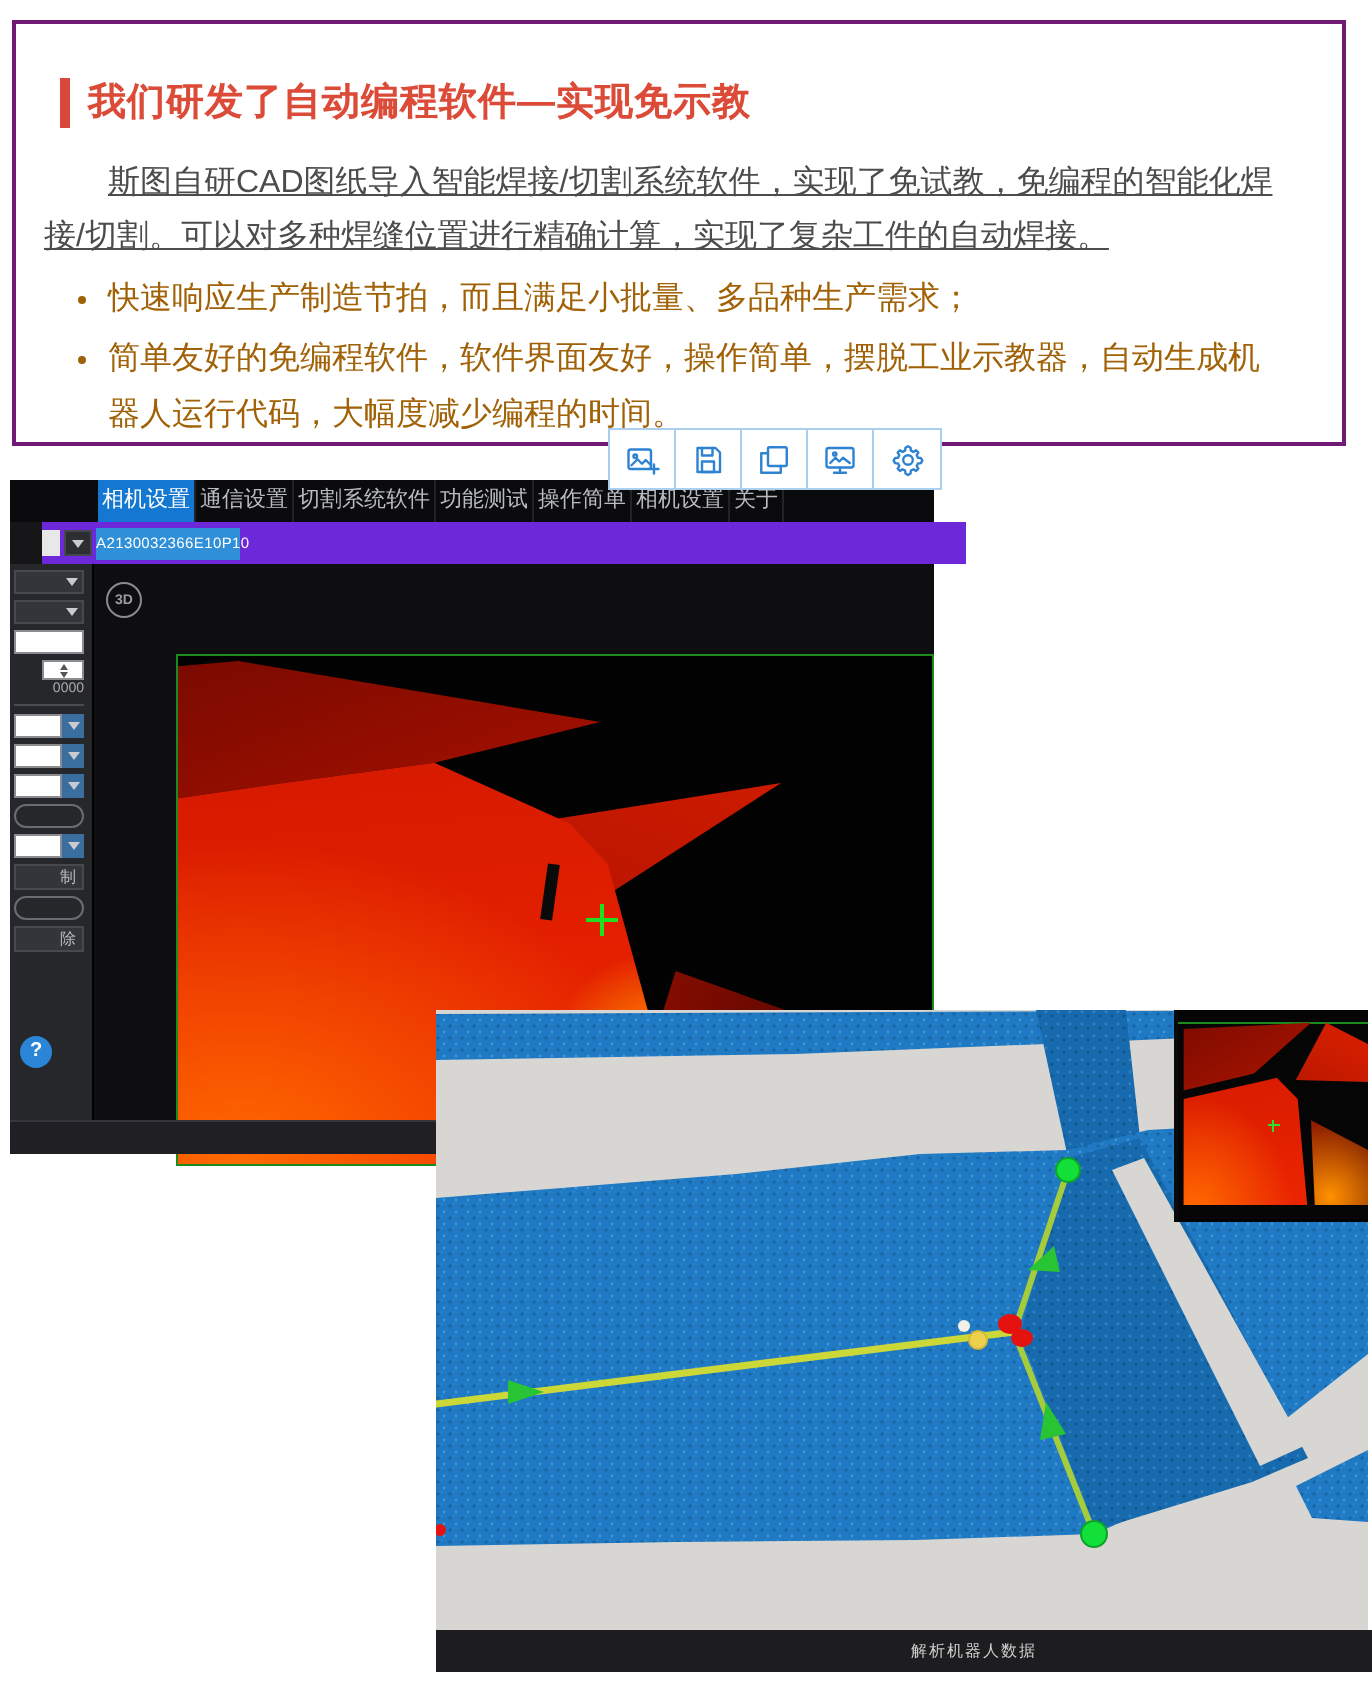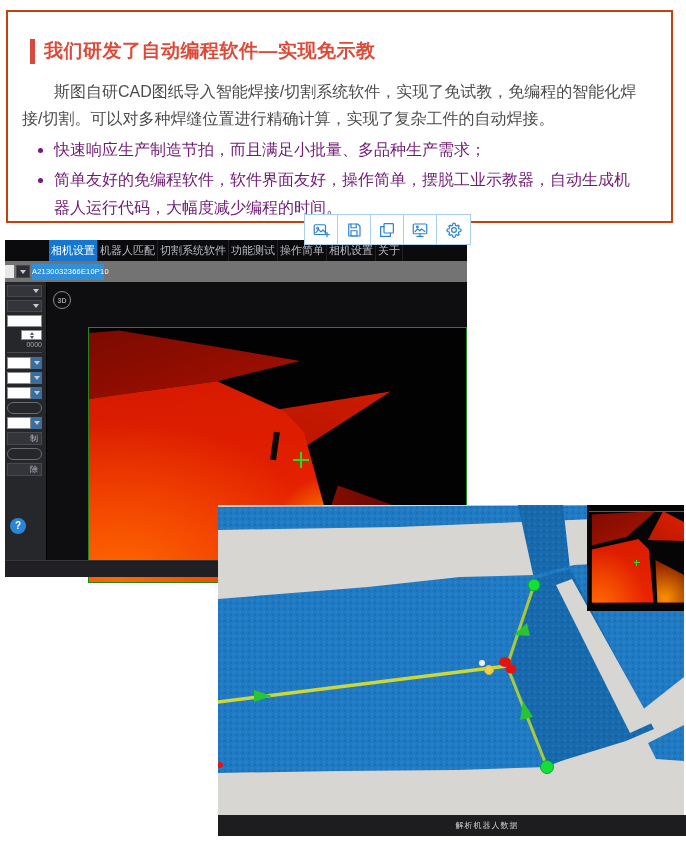--- a/index.html
+++ b/index.html
@@ -2,47 +2,47 @@
 <html><head>
 <meta charset="utf-8">
 <style>
   * { margin:0; padding:0; box-sizing:border-box; }
   html,body { background:#fff; }
   body { font-family:"Liberation Sans","DejaVu Sans",sans-serif; }
   .page { position:relative; width:686px; height:841px; background:#fff; overflow:hidden; }
 
   
   .info-card { position:absolute; left:6px; top:10px; width:667px; height:213px;
-    border:2px solid #c2410c; background:#fff; }
+    border:2px solid #701a75; background:#fff; }
   .heading-row { display:flex; align-items:center; margin:26px 0 0 22px; }
   .heading-bar { width:5px; height:25px; background:#d8493d; margin-right:9px; }
   .heading-text { color:#dc4a38; font-size:19px; font-weight:bold; letter-spacing:.5px; }
   .card-paragraph { margin:14px 24px 0 14px; color:#4c4c4c; font-size:16px;
-    line-height:27px; text-indent:2em; }
-  .card-bullets { margin:4px 30px 0 46px; color:#701a75; font-size:16px; line-height:28px; }
+    line-height:27px; text-indent:2em;text-decoration:underline; }
+  .card-bullets { margin:4px 30px 0 46px; color:#a16207; font-size:16px; line-height:28px; }
   .card-bullets li { margin-top:2px; }
 
   
   .mini-toolbar { position:absolute; left:304px; top:214px; display:flex; background:#fff;
     border:1px solid #abcfee; z-index:5; }
   .tool-cell { width:33px; height:29px; display:flex; align-items:center; justify-content:center;
     border-right:1px solid #abcfee; background:#fff; cursor:pointer; }
   .tool-cell:last-child { border-right:none; }
   .tool-cell svg { display:block; }
 
   
   .app-window { position:absolute; left:5px; top:240px; width:462px; height:337px;
     background:#161619; z-index:1; }
   .tab-bar { position:absolute; left:0; top:0; width:100%; height:21px; background:#0b0b0d;
     display:flex; }
   .tab-spacer { width:44px; }
   .tab { height:21px; line-height:21px; padding:0 2px; font-size:11px; color:#b8bcc2;
     border-right:1px solid #232327; white-space:nowrap; cursor:pointer; }
   .tab.active { background:#1478d2; color:#fff; }
-  .device-row { position:absolute; left:0; top:21px; width:100%; height:21px; background:#737373; }
+  .device-row { position:absolute; left:16px; top:21px; width:100%; height:21px; background:#6d28d9; }
   .cut-input { position:absolute; left:0; top:4px; width:9px; height:13px; background:#e8e8e8; }
   .drop-box { position:absolute; left:11px; top:4px; width:14px; height:13px; background:#2c2e33;
     border:1px solid #45474d; display:flex; align-items:center; justify-content:center; cursor:pointer; }
   .tri-down { width:0; height:0; border-left:3px solid transparent; border-right:3px solid transparent;
     border-top:4px solid #c9cbd0; }
   .device-tab { position:absolute; left:27px; top:3px; width:72px; height:16px; background:#2f8fd8;
     color:#fff; font-size:7.5px; line-height:16px; text-align:center; letter-spacing:.2px; cursor:pointer; }
 
   .app-body { position:absolute; left:0; top:42px; width:100%; height:278px; background:#0e0e10; }
   
@@ -174,21 +174,21 @@
         <path d="M12 2.8l1.7 1 .2 2 1.8.8 1.7-1.1 1.5 1.5-1.1 1.7.8 1.8 2 .2 1 1.7-1 1.7-2 .2-.8 1.8 1.1 1.7-1.5 1.5-1.7-1.1-1.8.8-.2 2-1.7 1-1.7-1-.2-2-1.8-.8-1.7 1.1-1.5-1.5 1.1-1.7-.8-1.8-2-.2-1-1.7 1-1.7 2-.2.8-1.8-1.1-1.7 1.5-1.5 1.7 1.1 1.8-.8.2-2z"></path>
         <circle cx="12" cy="12" r="3.2"></circle>
       </svg>
     </div>
   </div>
 
   <div class="app-window">
     <div class="tab-bar">
       <div class="tab-spacer"></div>
       <div class="tab active">相机设置</div>
-      <div class="tab">机器人匹配</div>
+      <div class="tab">通信设置</div>
       <div class="tab">切割系统软件</div>
       <div class="tab">功能测试</div>
       <div class="tab">操作简单</div>
       <div class="tab">相机设置</div>
       <div class="tab">关于</div>
     </div>
     <div class="device-row">
       <div class="cut-input"></div>
       <div class="drop-box">
         <span class="tri-down"></span>

